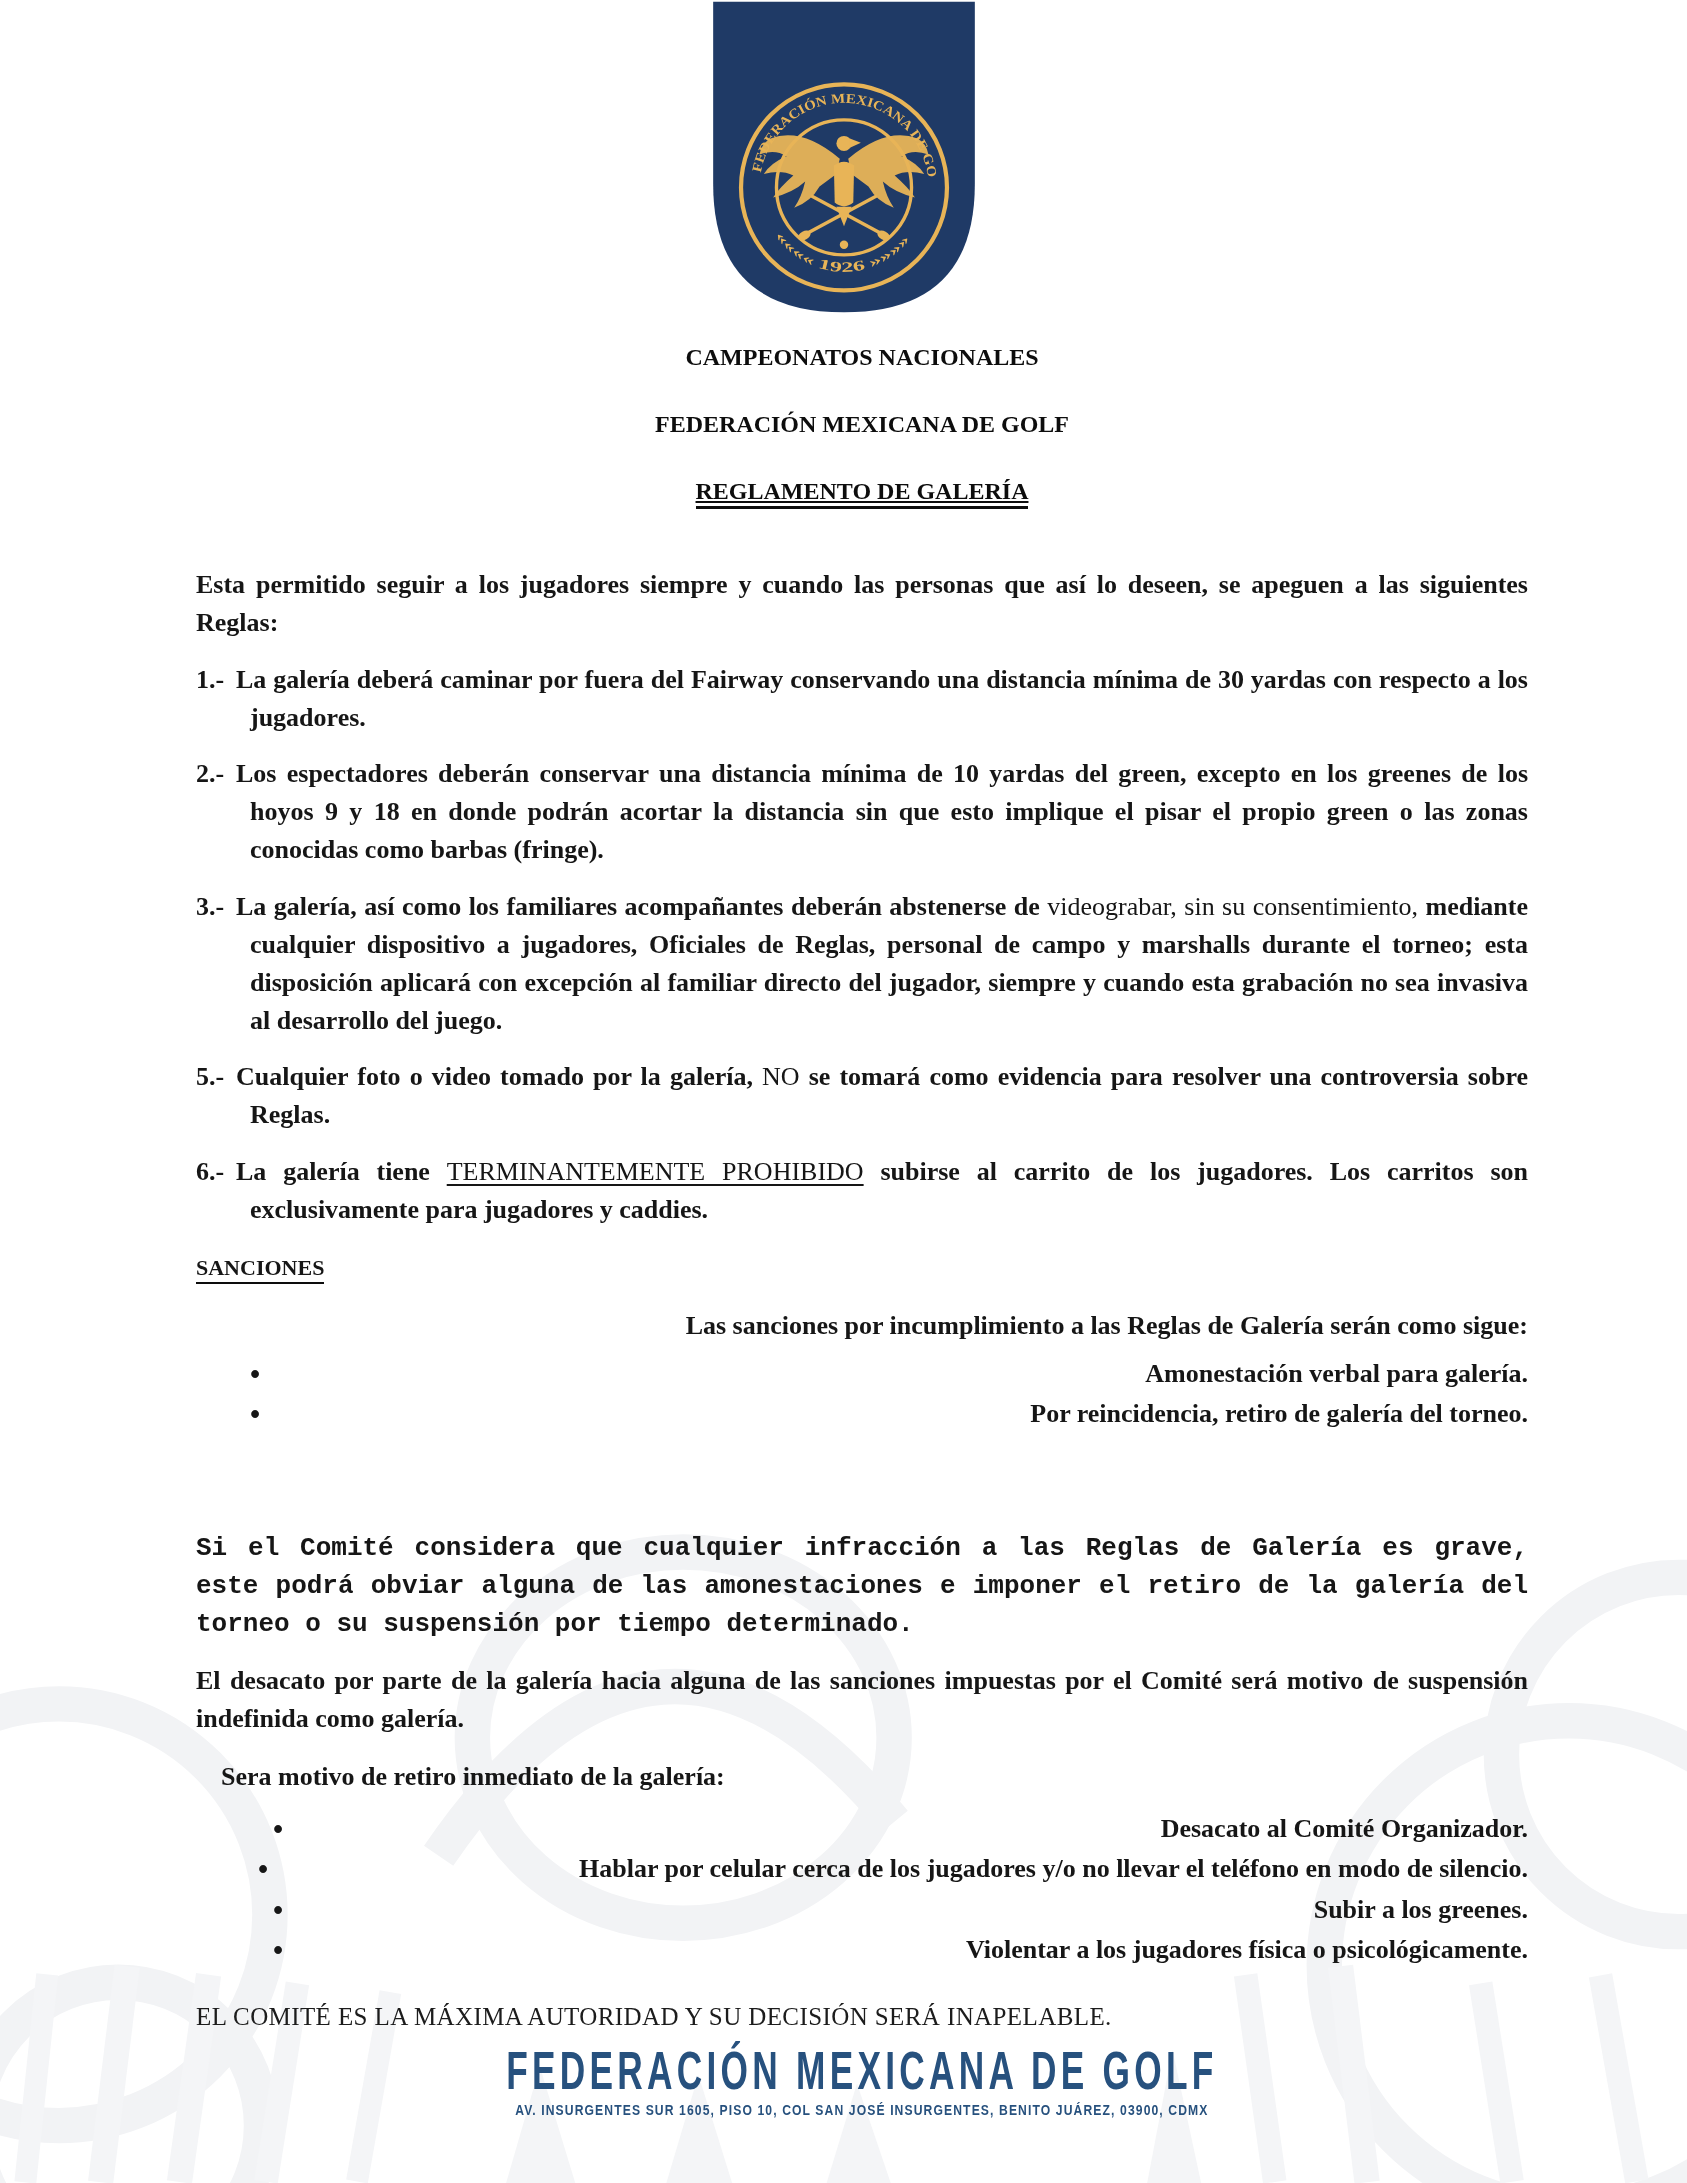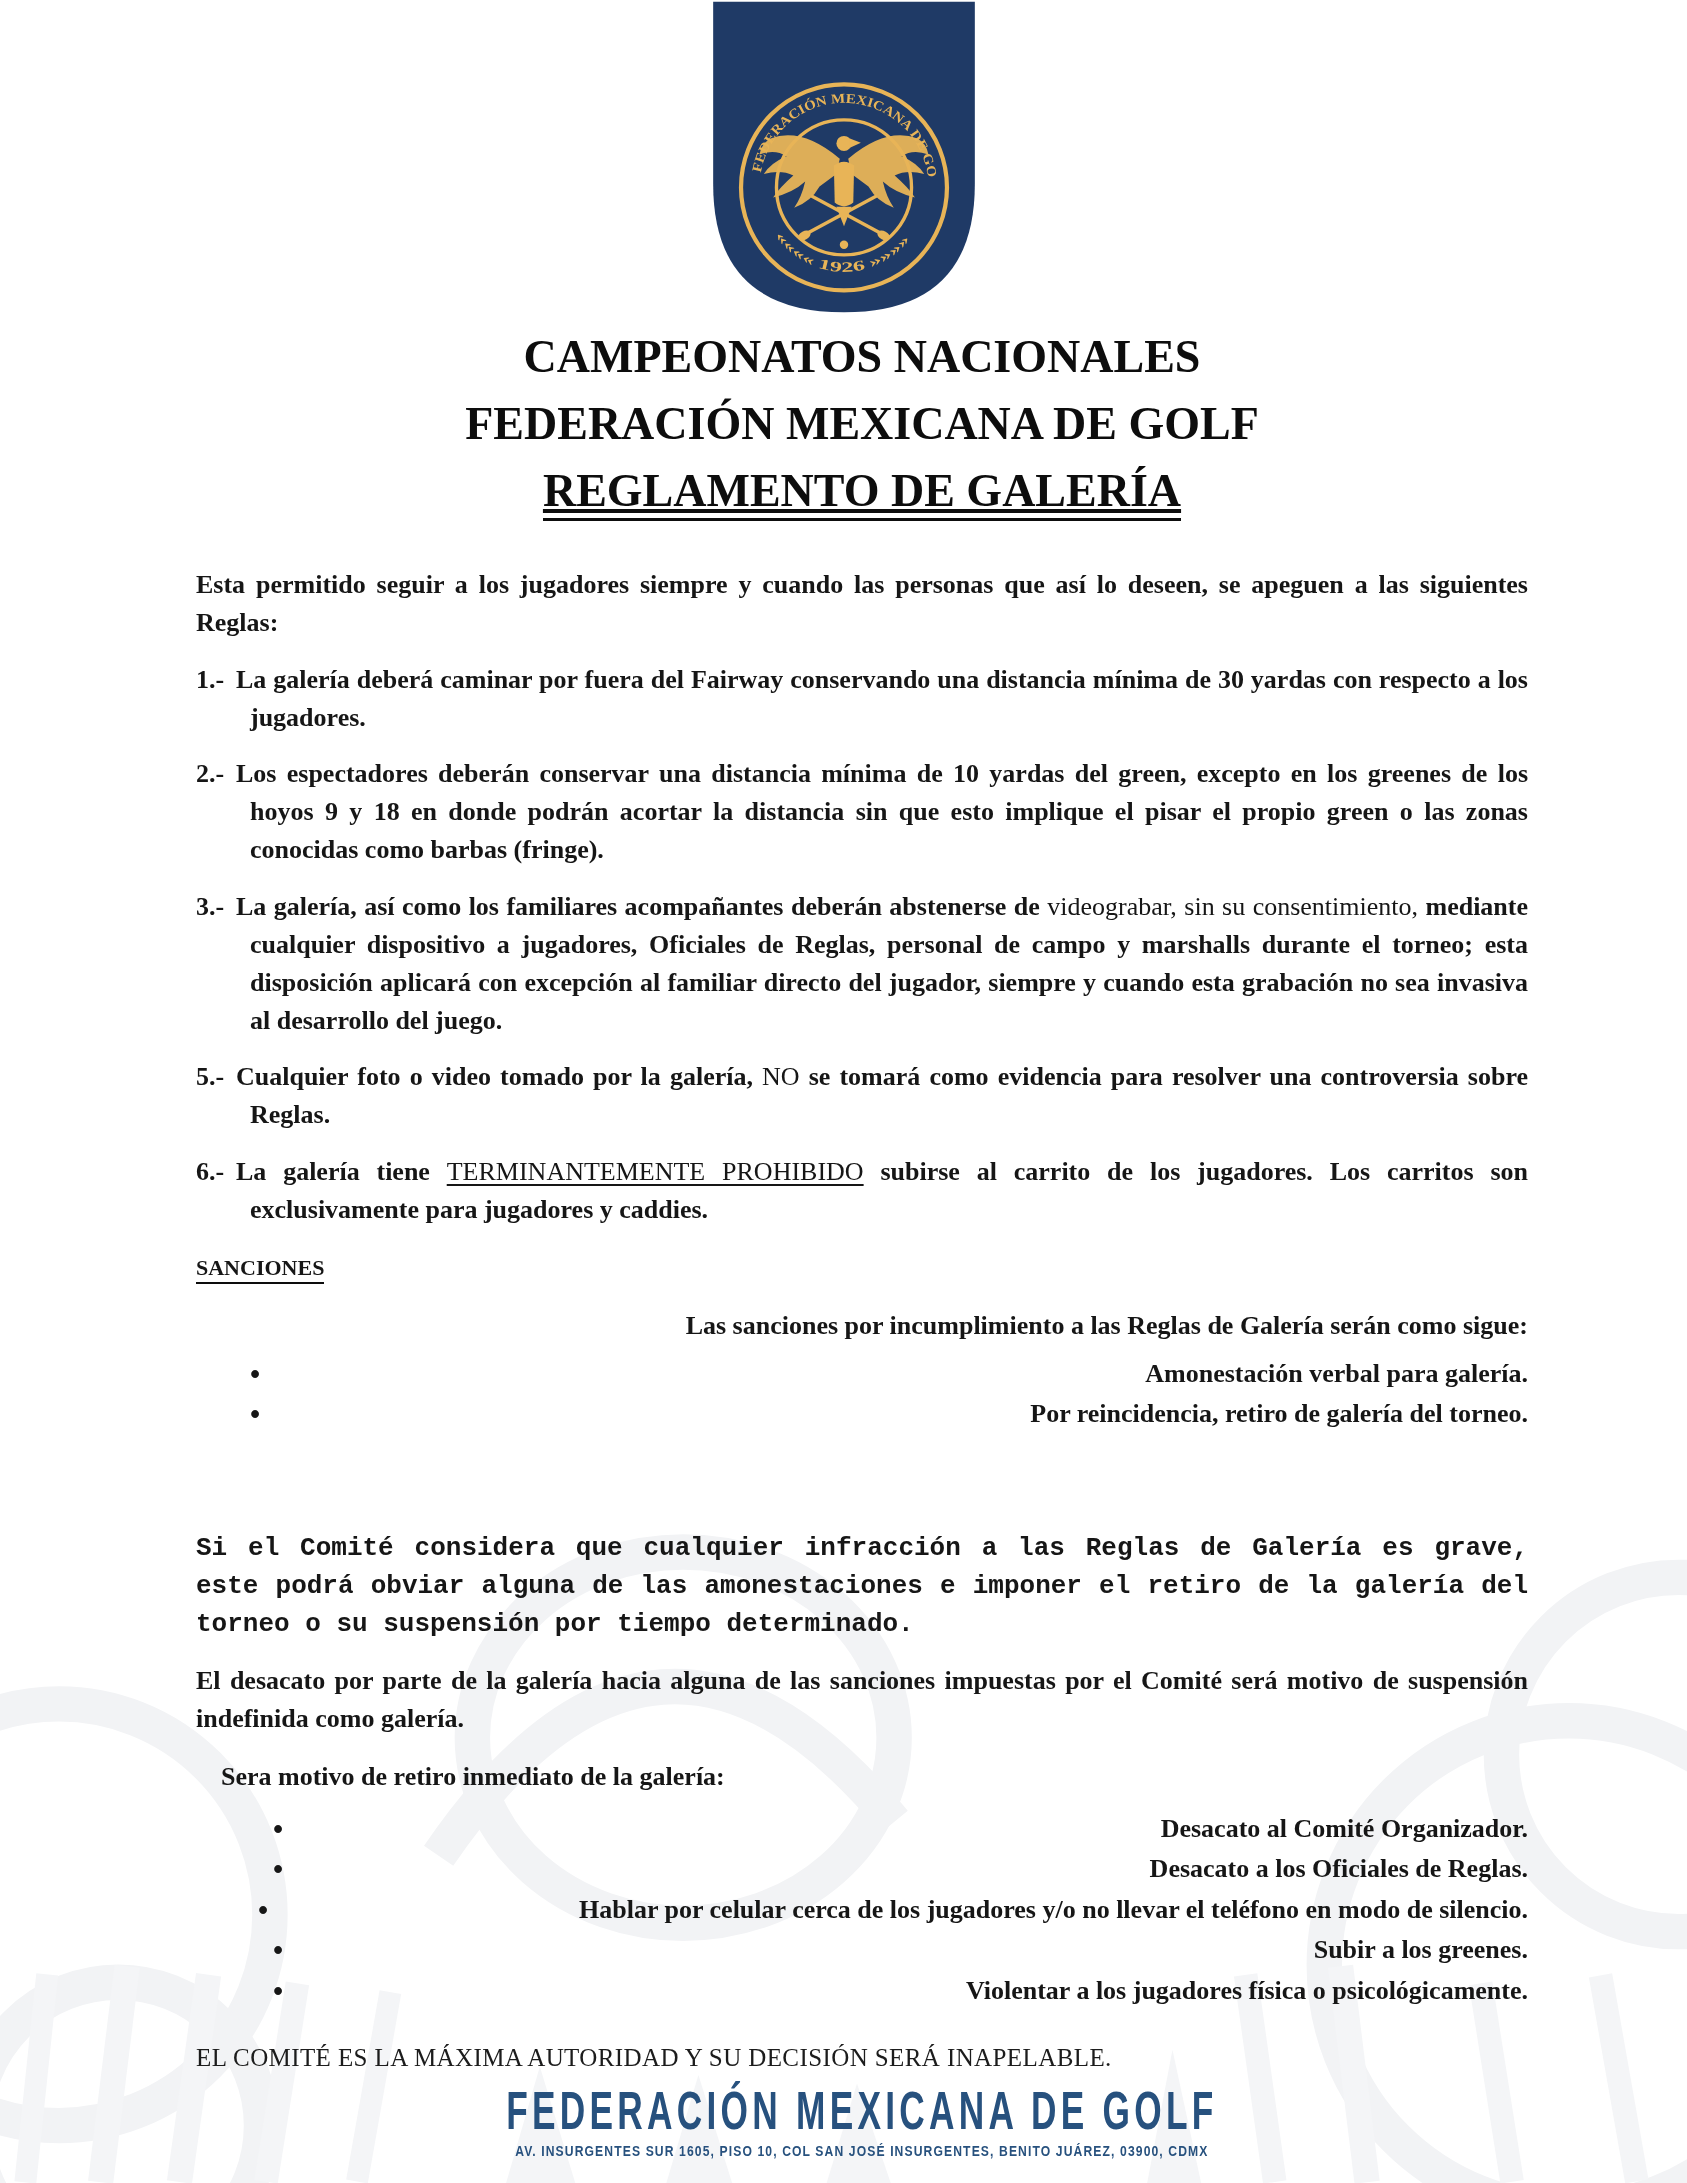--- a/index.html
+++ b/index.html
@@ -2,21 +2,21 @@
 <html style="font-size:13.5px"><head>
 <meta charset="utf-8">
 <style>
   html,body{margin:0;padding:0;background:#ffffff;}
   .page{position:relative;width:1687px;height:2183px;background:#ffffff;overflow:hidden;
         font-family:"Liberation Serif", serif;color:#161616;}
   .watermark{position:absolute;inset:0;pointer-events:none;}
   .content{position:relative;padding:0 159px 0 196px;}
 
   .logo-wrap{display:flex;justify-content:center;height:314px;}
-  .headings h1{margin:0;text-align:center;font-size:46px;line-height:42px;font-weight:bold;color:#0d0d0d;}
+  .headings h1{margin:0;text-align:center;font-size:24px;line-height:42px;font-weight:bold;color:#0d0d0d;}
   .h-line1{margin-top:22px!important;}
   .h-line2{margin-top:25px!important;}
   .h-line3{margin-top:25px!important;text-decoration:underline;}
   .h-line3 span{border-bottom:3.4px solid #0d0d0d;padding-bottom:1.7px;}
 
   .body-text{font-size:26px;line-height:38px;font-weight:bold;text-align:justify;}
   .intro{margin:54px 0 0 0;}
   .rule{margin:18.6px 0 0 0;padding-left:54px;text-indent:-54px;}
   .rule .num{margin-right:11.8px;}
   .seg-reg{font-weight:normal;}
@@ -153,21 +153,20 @@
     </ul>
 
     <p class="body-text para para-first">Si el Comité considera que cualquier infracción a las Reglas de Galería es grave, este podrá obviar alguna de las amonestaciones e imponer el retiro de la galería del torneo o su suspensión por tiempo determinado.</p>
 
     <p class="body-text para">El desacato por parte de la galería hacia alguna de las sanciones impuestas por el Comité será motivo de suspensión indefinida como galería.</p>
 
     <p class="body-text lead-ret">Sera motivo de retiro inmediato de la galería:</p>
 
     <ul class="blist blist-ret">
       <li><span>Desacato al Comité Organizador.</span></li>
-      <li><span>Desacato a los Oficiales de Reglas.</span></li>
       <li class="wide"><span>Hablar por celular cerca de los jugadores y/o no llevar el teléfono en modo de silencio.</span></li>
       <li><span>Subir a los greenes.</span></li>
       <li><span>Violentar a los jugadores física o psicológicamente.</span></li>
     </ul>
 
     <p class="closing">EL COMITÉ ES LA MÁXIMA AUTORIDAD Y SU DECISIÓN SERÁ INAPELABLE.</p>
 
     <div class="footer">
       <div><span class="brand">FEDERACIÓN MEXICANA DE GOLF</span></div>
       <div class="address"><span>AV. INSURGENTES SUR 1605, PISO 10, COL SAN JOSÉ INSURGENTES, BENITO JUÁREZ, 03900, CDMX</span></div>

